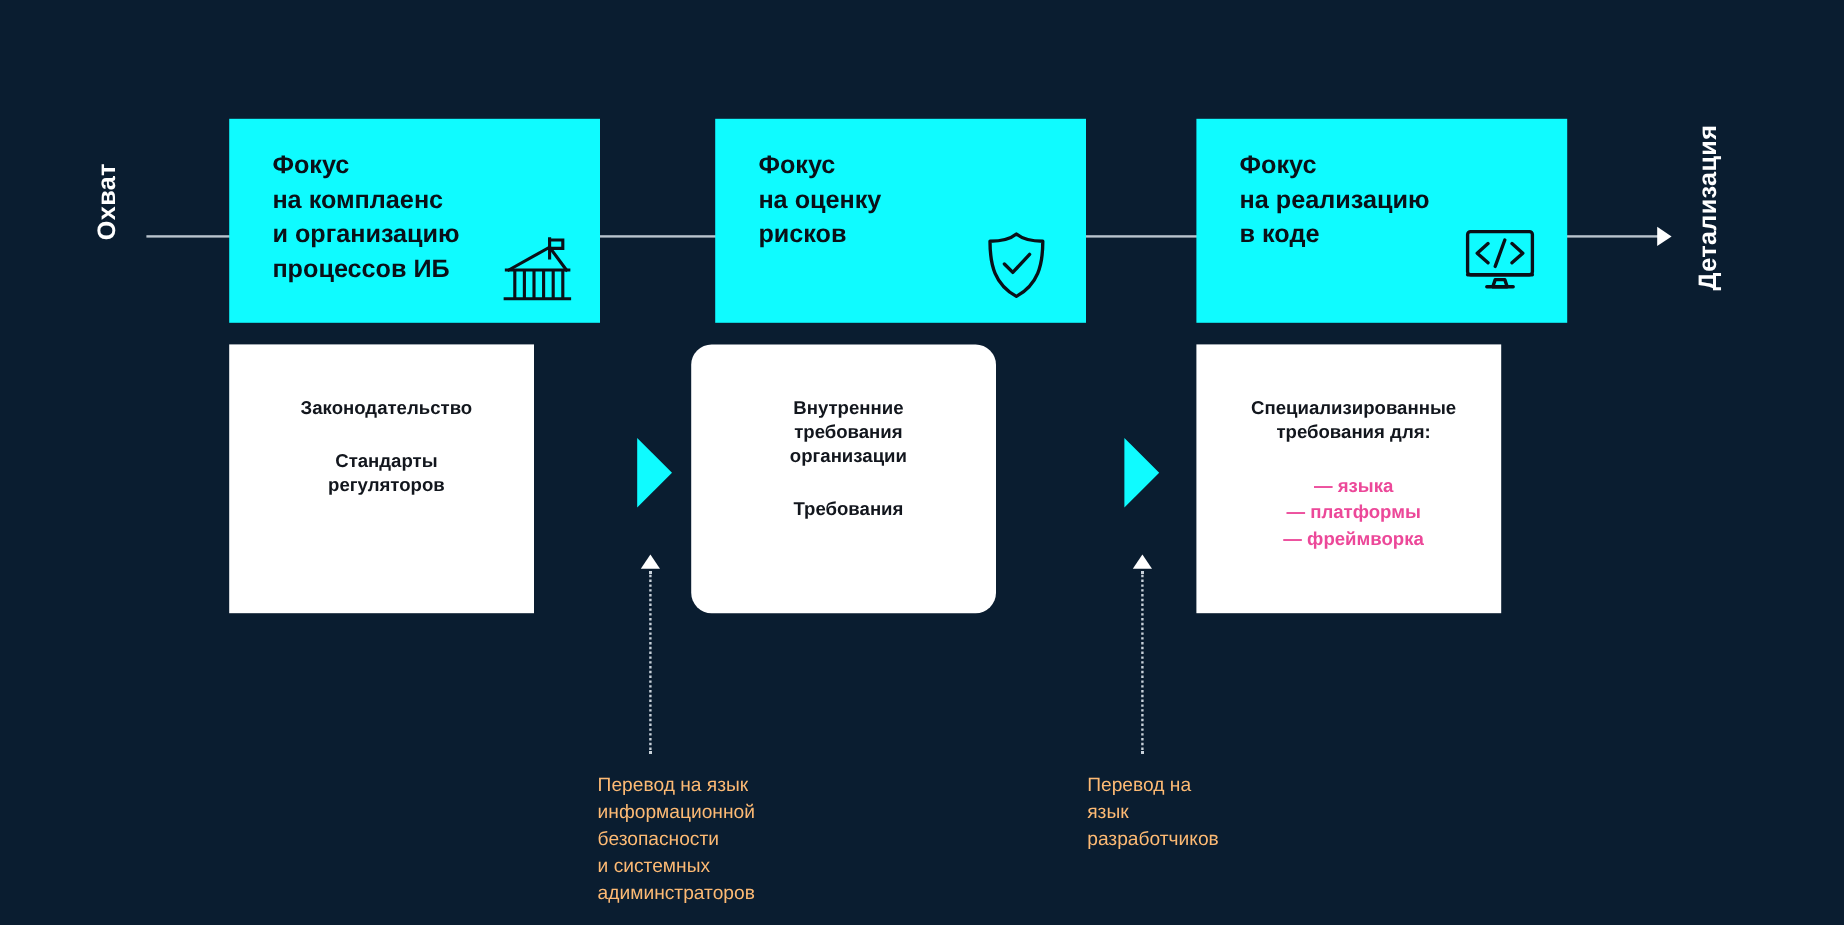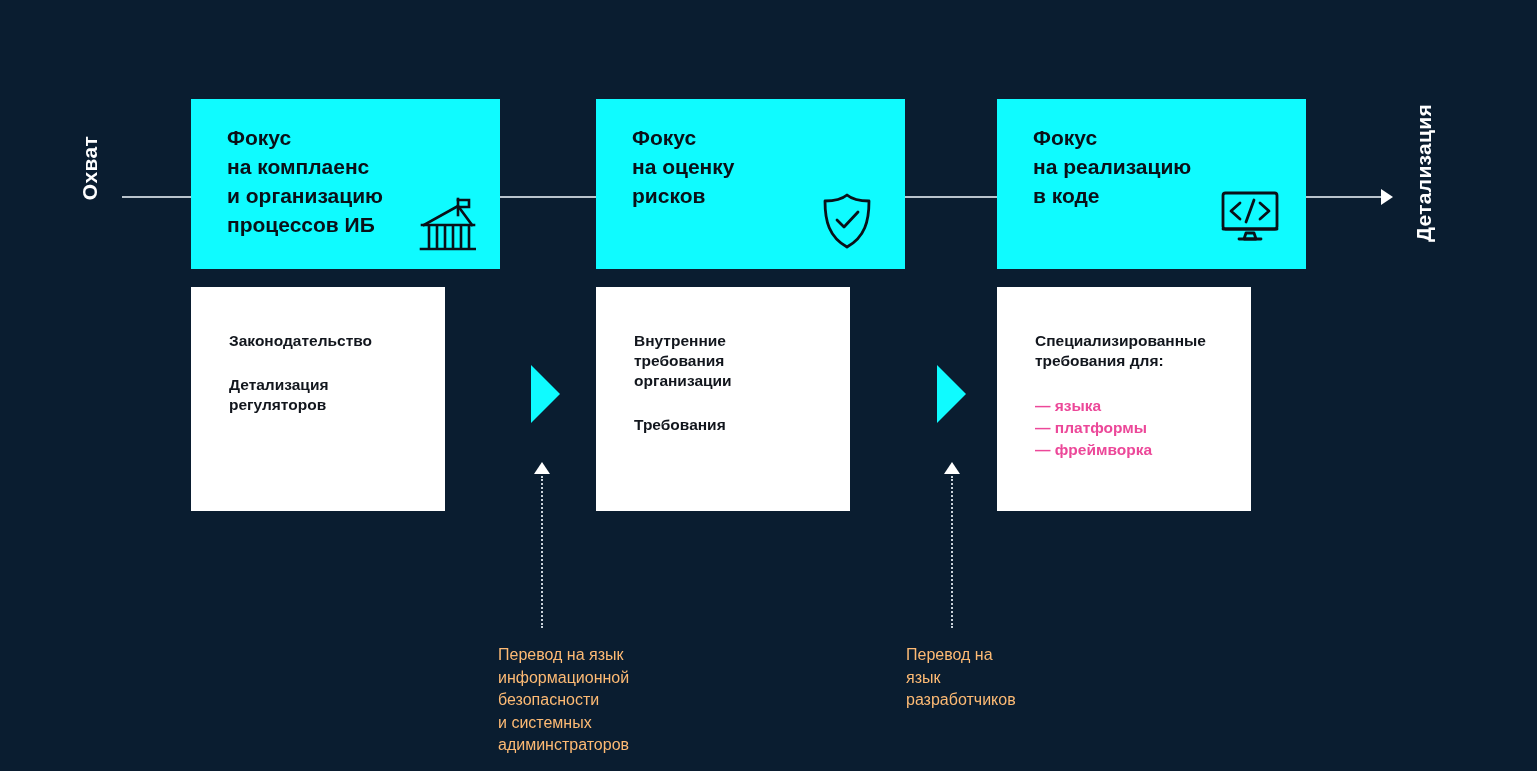--- a/index.html
+++ b/index.html
@@ -97,23 +97,24 @@
   #col-3 .head-icon { right: 26px; bottom: 22px; }
 
   
   .body-card {
     position: absolute;
     top: 287px;
     width: 254px;
     height: 224px;
     background: #ffffff;
     box-sizing: border-box;
+    text-align: center;
   }
   #body-1 { left: 191px; }
-  #body-2 { left: 596px; }
+  #body-2 { left: 576px; border-radius: 17px; }
   #body-3 { left: 997px; }
 
   .body-inner {
     padding: 44px 30px 0 38px;
   }
   .body-item {
     font-size: 15.5px;
     font-weight: bold;
     color: #12161d;
     line-height: 20px;
@@ -215,21 +216,21 @@
           <line x1="53" y1="32" x2="53" y2="52"></line>
           <line x1="5" y1="54" x2="59" y2="54"></line>
         </svg>
       </span>
     </div>
   </div>
 
   <div class="body-card" id="body-1">
     <div class="body-inner">
       <p class="body-item">Законодательство</p>
-      <p class="body-item">Детализация регуляторов</p>
+      <p class="body-item">Стандарты регуляторов</p>
     </div>
   </div>
 
   <div class="col" id="col-2">
     <div class="head-card">
       <p class="head-title">Фокус
 на оценку
 рисков</p>
       <span class="head-icon">
         <svg viewBox="0 0 60 60" width="60" height="60" fill="none" stroke="#0a1018" stroke-width="2.8" stroke-linecap="round" stroke-linejoin="round">

